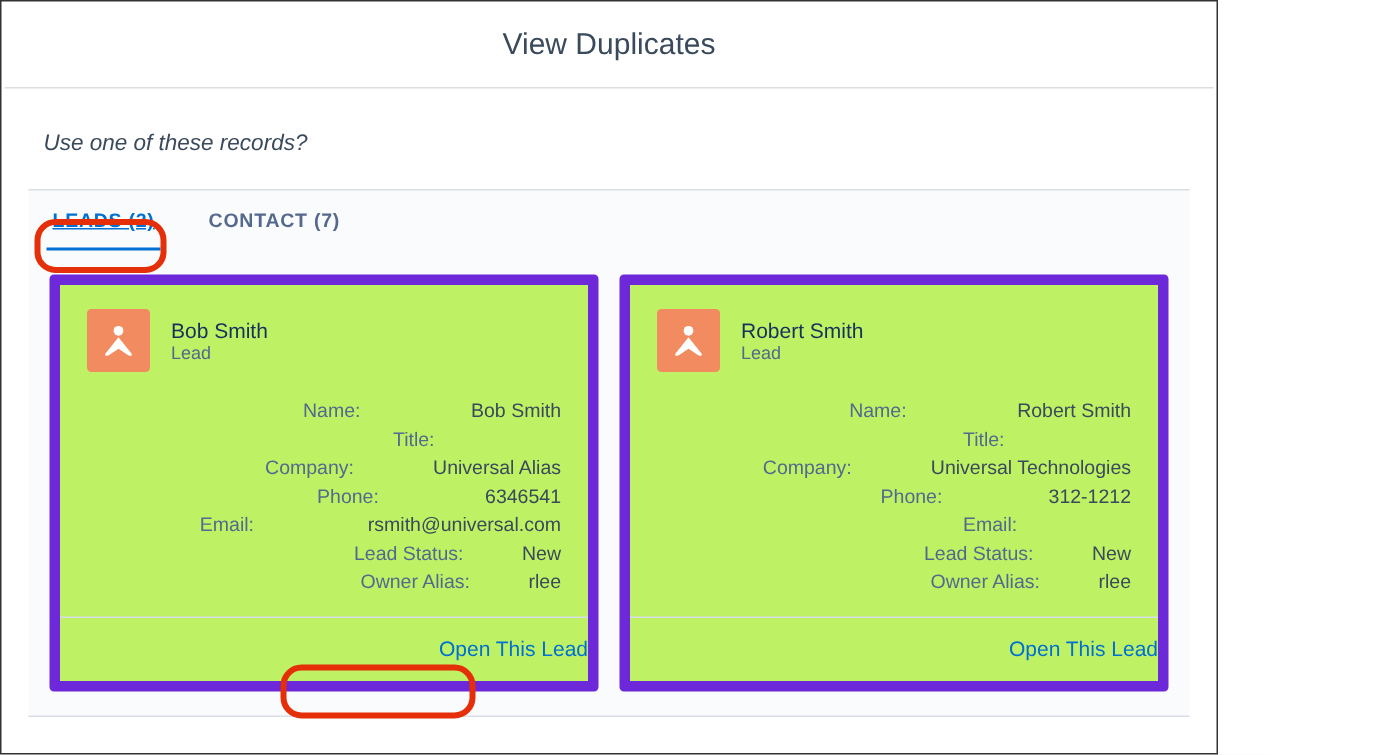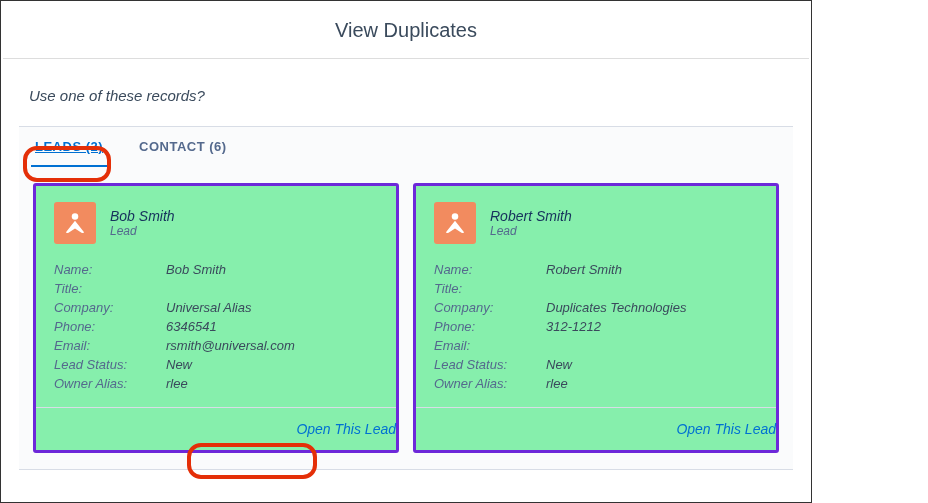--- a/index.html
+++ b/index.html
@@ -6,48 +6,48 @@
     body { font-family: -apple-system, BlinkMacSystemFont, "Segoe UI", Arial, sans-serif; background: #fff; }
     .window { width: 812px; height: 503px; border: 1px solid #333; background: #fff; position: relative; }
     .title { text-align: center; font-size: 20px; font-weight: 400; color: #3a4a5c; padding: 18px 0 16px; }
     .divider { border: none; border-top: 1px solid #ddd; margin: 0 2px; }
     .prompt { font-size: 15px; color: #3a4a5c; padding: 28px 0 22px 28px; font-style: italic; }
     .tab-panel { background: #fafbfc; border-top: 1px solid #d8dde6; border-bottom: 1px solid #d8dde6; margin: 0 18px; }
     .tabs { display: flex; gap: 28px; padding: 0 12px; }
     .tab { font-size: 13px; letter-spacing: 0.5px; color: #54698d; padding: 12px 4px 11px; cursor: pointer; border-bottom: 2px solid transparent; font-weight: 700; }
     .tab.active { color: #0070d2; border-bottom-color: #0070d2; text-decoration: underline; }
     .cards { display: flex; gap: 14px; padding: 16px 14px; }
-    .card { flex: 1; background: #86efac; border: 3px solid #6d28d9; border-radius: 3px; font-style: italic; }
+    .card { flex: 1; background: #bef264; border: 7px solid #6d28d9; border-radius: 3px; }
     .card-head { display: flex; align-items: center; gap: 14px; padding: 16px 18px 12px; }
     .lead-icon { width: 42px; height: 42px; background: #f28b5f; border-radius: 3px; display: flex; align-items: center; justify-content: center; }
     .lead-icon svg { width: 26px; height: 26px; }
     .card-title { font-size: 14px; color: #16325c; font-weight: 400; }
     .card-sub { font-size: 12px; color: #54698d; }
     .fields { padding: 4px 18px 14px; }
-    .row { display: flex; padding: 2px 0; font-size: 13px; color: #54698d; }
+    .row { display: flex; padding: 2px 0; font-size: 13px; color: #54698d; justify-content: flex-end; }
     .fl { width: 112px; }
     .fv { color: #3a4a5c; }
     .card-foot { border-top: 1px solid #d8dde6; text-align: right; padding: 12px 0; }
     .open-link { color: #0070d2; font-size: 14px; cursor: pointer; }
     .hl { position: absolute; border: 4px solid #e42f08; border-radius: 14px; pointer-events: none; }
     .hl1 { left: 22px; top: 145px; width: 88px; height: 36px; }
     .hl2 { left: 186px; top: 442px; width: 130px; height: 36px; }
   </style>
 </head>
 <body>
 
 <div class="window">
   <div class="title">View Duplicates</div>
   <hr class="divider">
   <div class="prompt">Use one of these records?</div>
 
   <div class="tab-panel">
     <div class="tabs">
       <div class="tab active">LEADS (2)</div>
-      <div class="tab">CONTACT (6)</div>
+      <div class="tab">CONTACT (7)</div>
     </div>
 
     <div class="cards">
       <div class="card">
         <div class="card-head">
           <div class="lead-icon">
             <svg viewBox="0 0 24 24">
                 <circle cx="12" cy="6" r="3" fill="#fff"></circle>
                 <path d="M12 10 L4 20 Q3 22 6 21 L12 17 L18 21 Q21 22 20 20 Z" fill="#fff"></path>
               </svg>
@@ -109,21 +109,21 @@
           <div class="row">
               <span class="fl">Name:</span>
               <span class="fv">Robert Smith</span>
             </div>
           <div class="row">
               <span class="fl">Title:</span>
               <span class="fv"></span>
             </div>
           <div class="row">
               <span class="fl">Company:</span>
-              <span class="fv">Duplicates Technologies</span>
+              <span class="fv">Universal Technologies</span>
             </div>
           <div class="row">
               <span class="fl">Phone:</span>
               <span class="fv">312-1212</span>
             </div>
           <div class="row">
               <span class="fl">Email:</span>
               <span class="fv"></span>
             </div>
           <div class="row">

